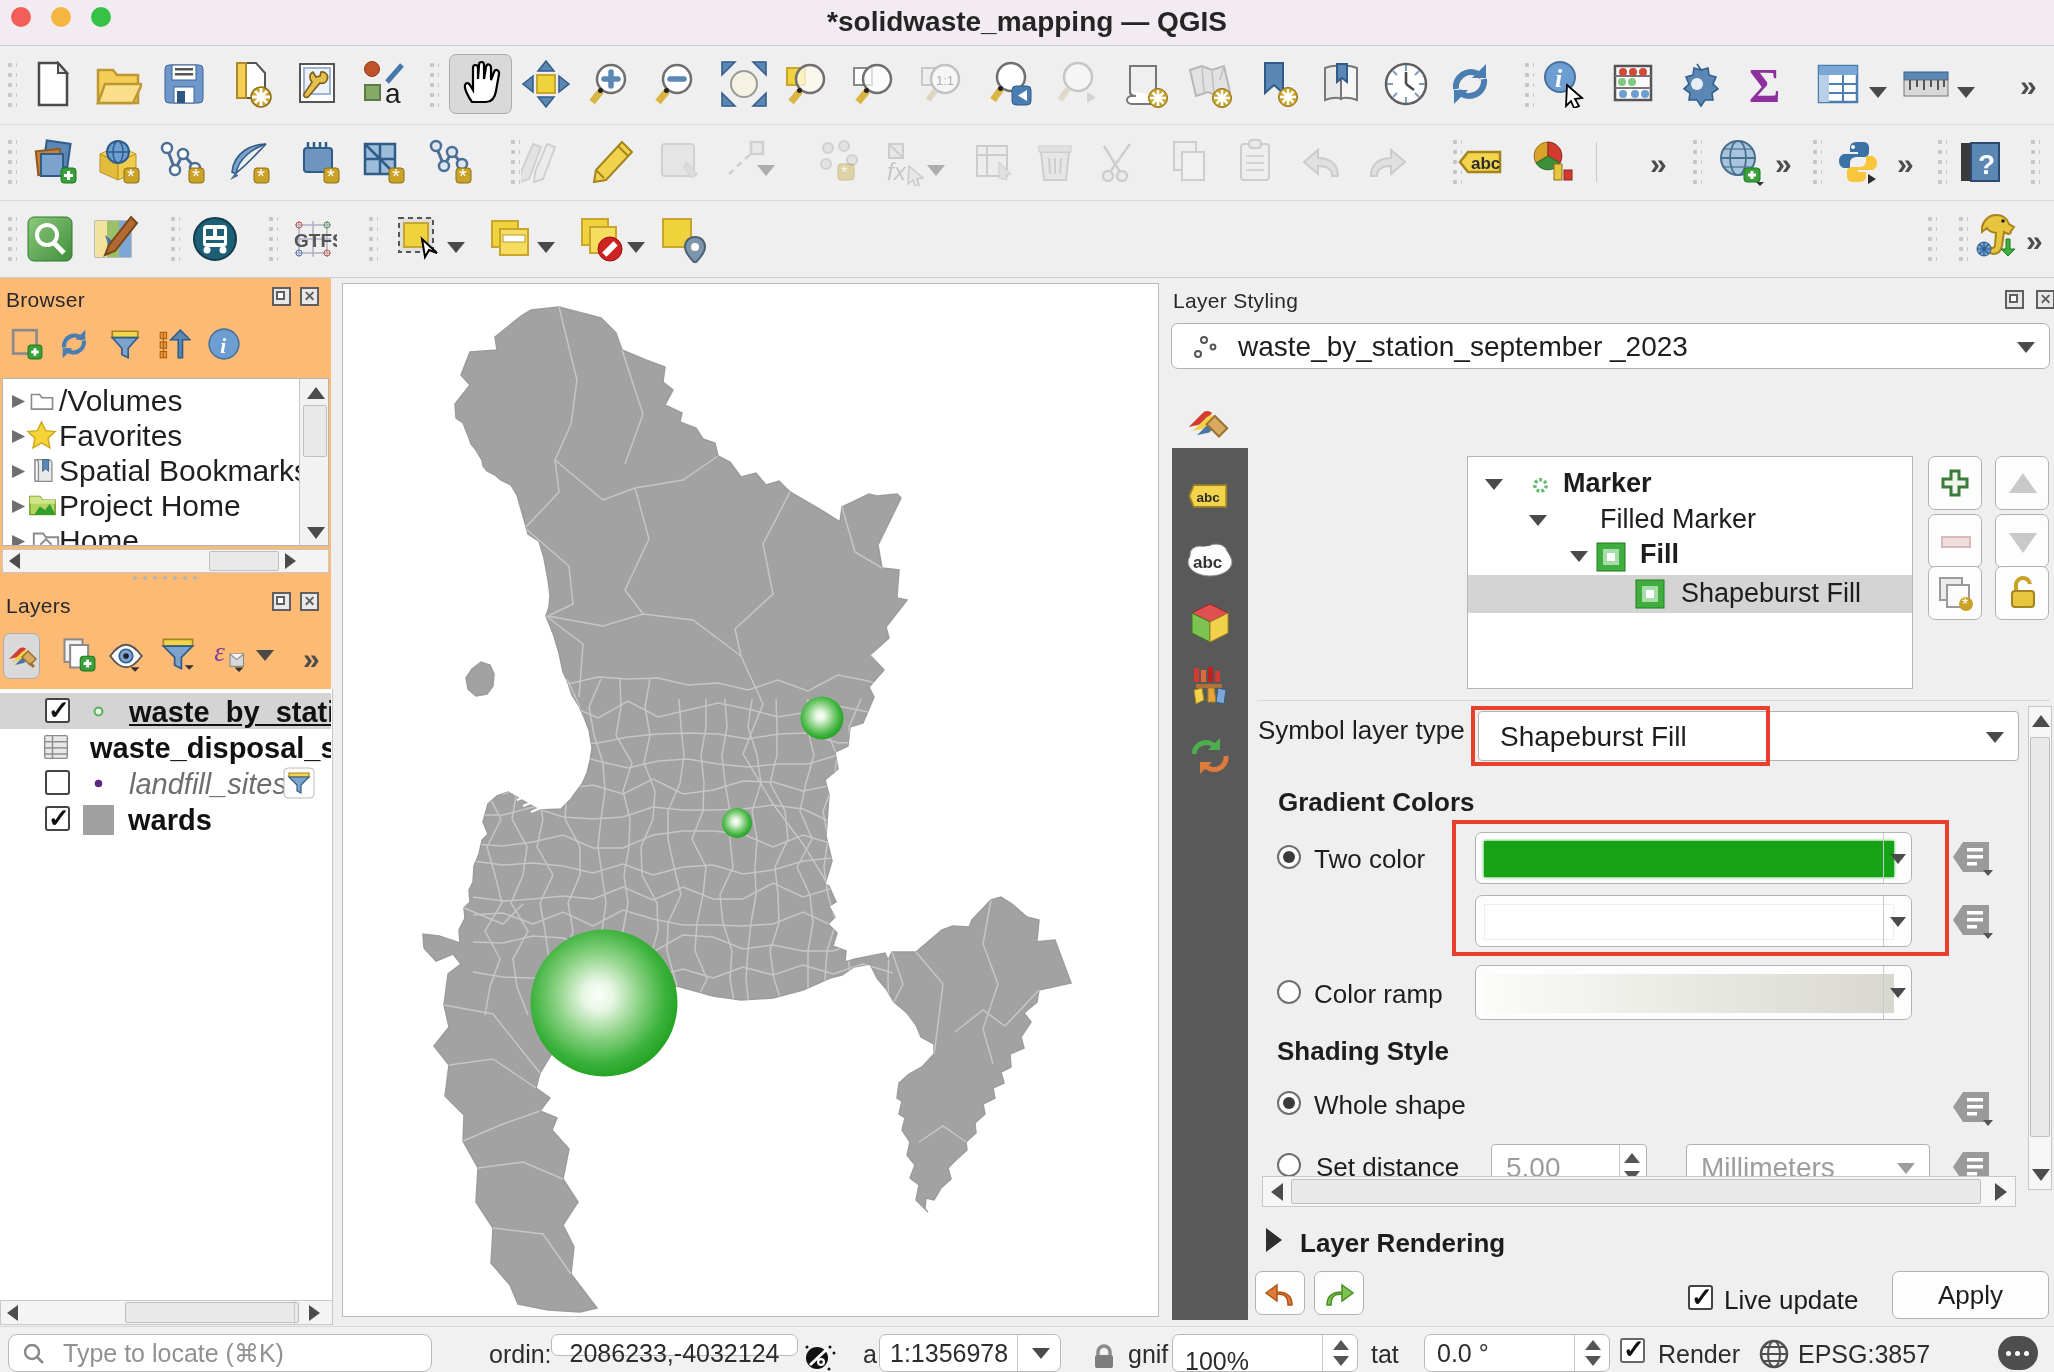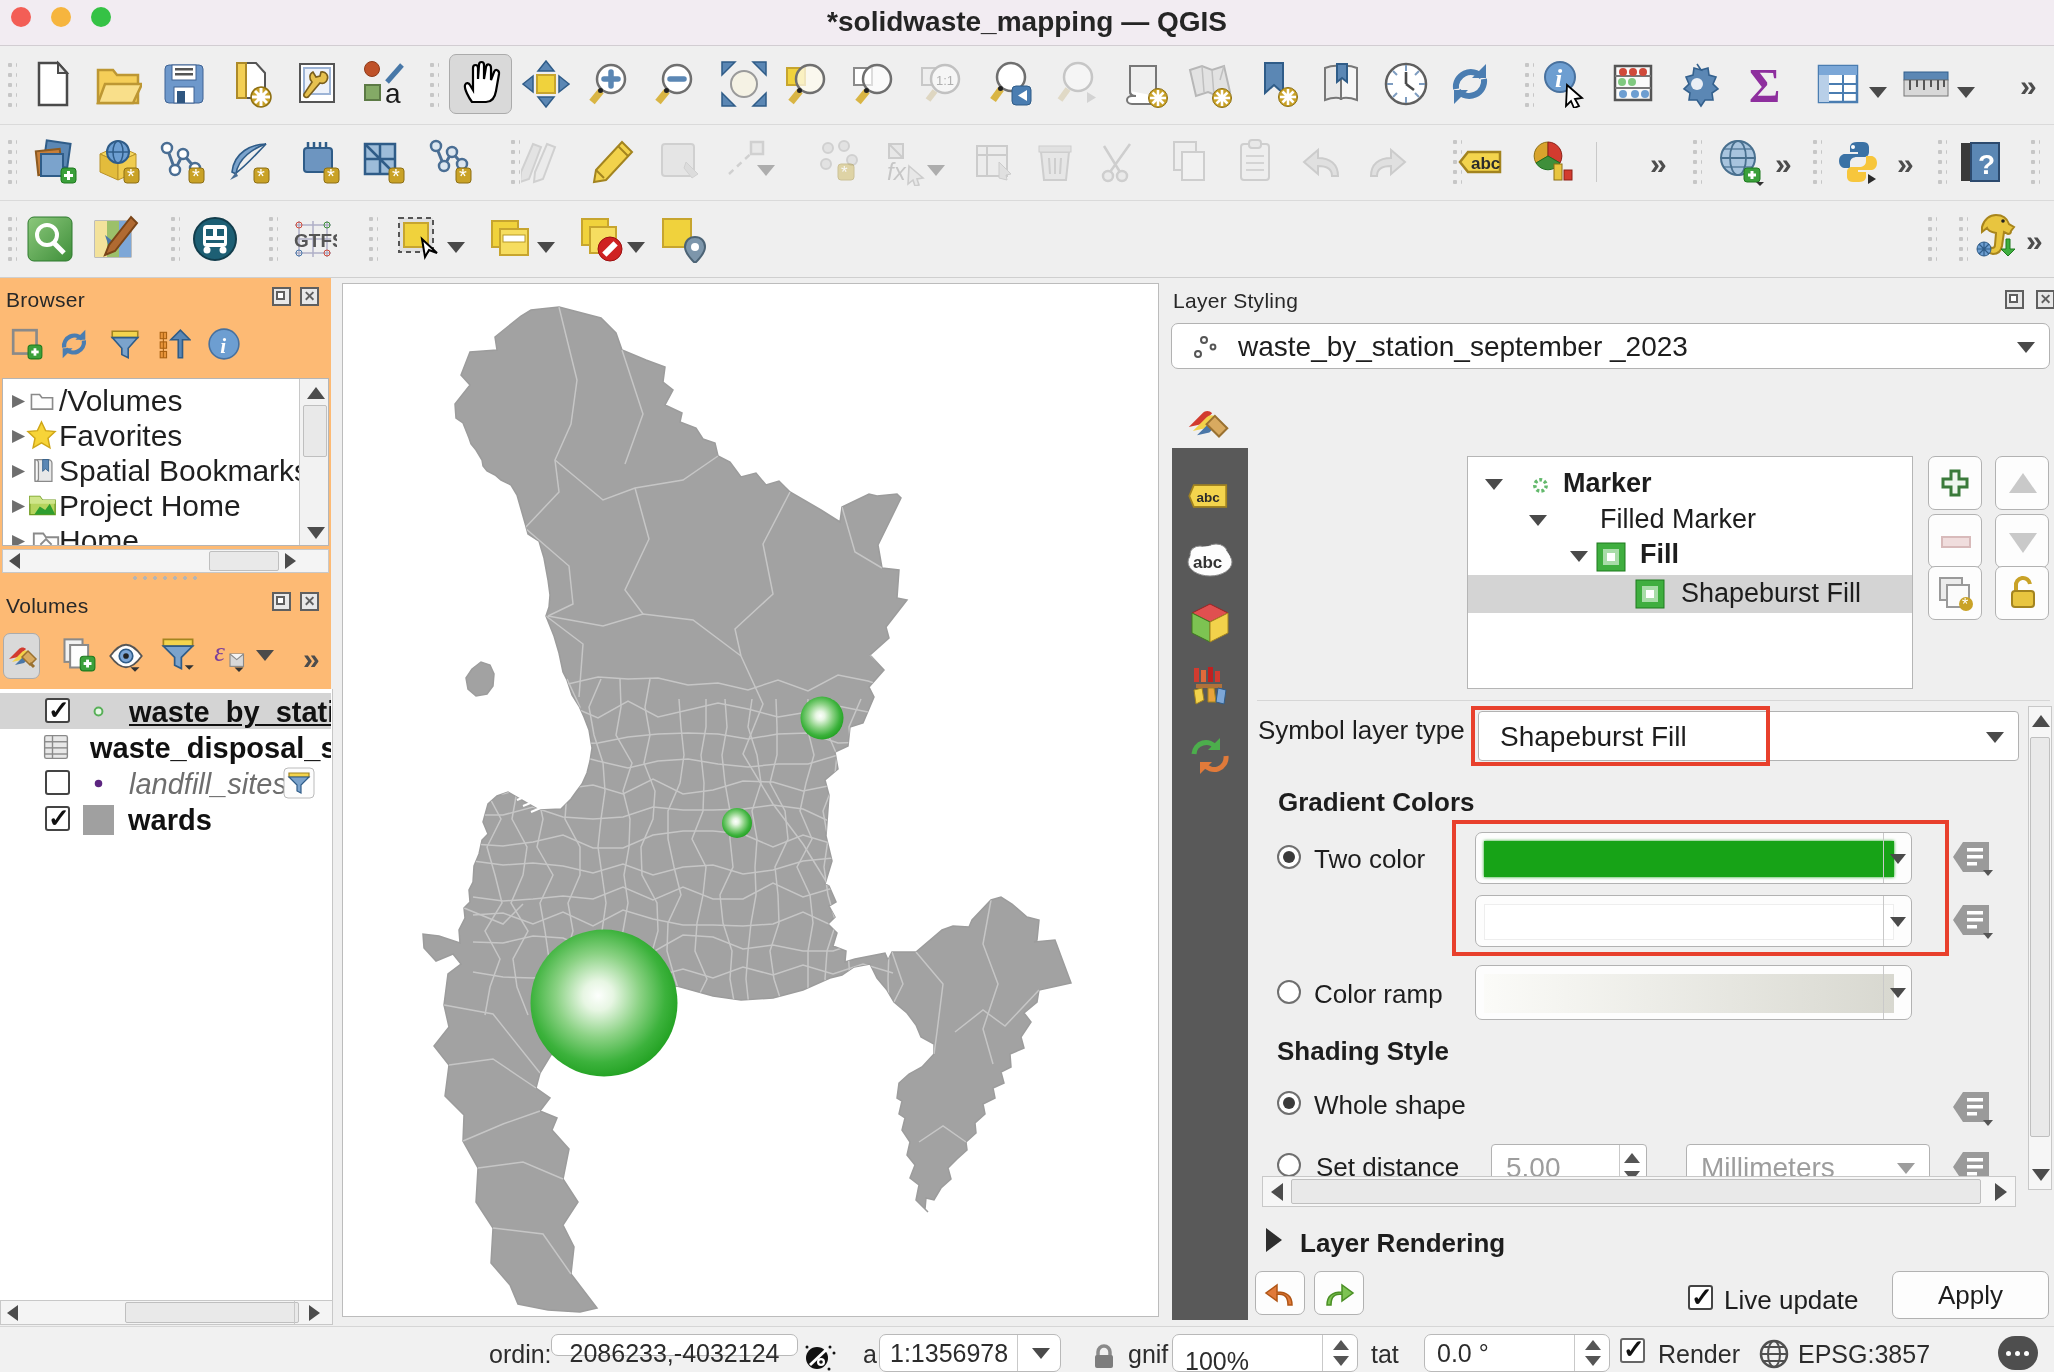--- a/index.html
+++ b/index.html
@@ -660,21 +660,21 @@
     <div class="thumb" style="left:3px;top:26px;width:24px;height:52px;"></div>
     <div class="arr" style="left:7px;bottom:8px;border-left:9px solid transparent;border-right:9px solid transparent;border-top:12px solid #4c4c4c;"></div>
   </div>
 </div>
 <div class="scrl" style="left:2px;top:271px;width:327px;height:24px;">
   <div class="arr" style="left:6px;top:3px;border-top:8px solid transparent;border-bottom:8px solid transparent;border-right:11px solid #4c4c4c;"></div>
   <div class="thumb" style="left:206px;top:1px;width:70px;height:20px;"></div>
   <div class="arr" style="right:32px;top:3px;border-top:8px solid transparent;border-bottom:8px solid transparent;border-left:11px solid #4c4c4c;"></div>
 </div>
 <div style="position:absolute;left:130px;top:297px;width:70px;height:6px;background-image:radial-gradient(circle,#b5b5b5 1.6px,rgba(0,0,0,0) 2px);background-size:10px 6px;"></div>
-<div class="paneltitle" style="position:absolute;left:6px;top:316px;">Volumes</div>
+<div class="paneltitle" style="position:absolute;left:6px;top:316px;">Layers</div>
 <div class="winbtn" style="left:272px;top:314px;">
       <span style="position:absolute;left:2px;top:2px;width:9px;height:9px;border:2px solid #5f5f5f;background:#fff;"></span>
     </div>
 <div class="winbtn" style="left:300px;top:314px;">✕</div>
 <div style="position:absolute;left:0;top:411px;width:333px;height:611px;background:#fff;border-right:1px solid #c6c6c6;"></div>
 <div class="pressbox" style="left:3px;top:355px;width:37px;height:46px;"></div>
 <svg class="ic" style="left:6px;top:361px;width:32px;height:32px;" viewBox="0 0 32 32">
       <path d="M3 20l10-10c2-2 5-2 7 0l-8 8z" fill="#d23b2f"></path>
       <path d="M6 23l10-10c2-2 5-2 7 0l-8 8z" fill="#f2d24b"></path>
       <path d="M9 26l10-10c2-2 5-2 7 0l-8 8z" fill="#4a77a8"></path>
@@ -1031,20 +1031,27 @@
       </svg>
 </div>
 <div class="cb" style="left:529px;top:1007px;"></div>
     <div class="check" style="left:532px;top:1004px;">✓</div>
 <span class="rlabel" style="left:565px;top:1007px;">Live update</span>
 <div class="btn" style="left:733px;top:993px;width:157px;height:48px;">
   <span style="position:absolute;left:0;top:8px;width:100%;text-align:center;font-size:26px;color:#1d1d1d;">Apply</span>
 </div>
 </div>
 <div id="status">
+<div class="sbox" style="left:8px;top:7px;width:424px;height:38px;border-radius:9px;">
+  <svg style="position:absolute;left:12px;top:6px;width:26px;height:26px;" viewBox="0 0 26 26">
+        <circle cx="11" cy="11" r="7" fill="none" stroke="#8a8a8a" stroke-width="2.5"></circle>
+        <line x1="16" y1="16" x2="22" y2="22" stroke="#8a8a8a" stroke-width="2.5"></line>
+      </svg>
+  <span style="position:absolute;left:54px;top:4px;color:#919191;">Type to locate (⌘K)</span>
+</div>
 <span class="slabel" style="left:489px;top:13px;">ordin:</span>
 <div class="sbox" style="left:551px;top:7px;width:247px;height:22px;">
   <span style="position:absolute;left:0;top:4px;width:100%;text-align:center;">2086233,-4032124</span>
 </div>
 <svg style="position:absolute;left:802px;top:14px;width:34px;height:34px;" viewBox="0 0 34 34">
       <circle cx="15" cy="17" r="11" fill="#111"></circle>
       <path d="M8 24L25 8" stroke="#fff" stroke-width="3"></path>
       <circle cx="19" cy="21" r="4" fill="#fff"></circle>
       <circle cx="19" cy="21" r="1.8" fill="#111"></circle>
       <circle cx="28" cy="6" r="1.5" fill="#111"></circle>

